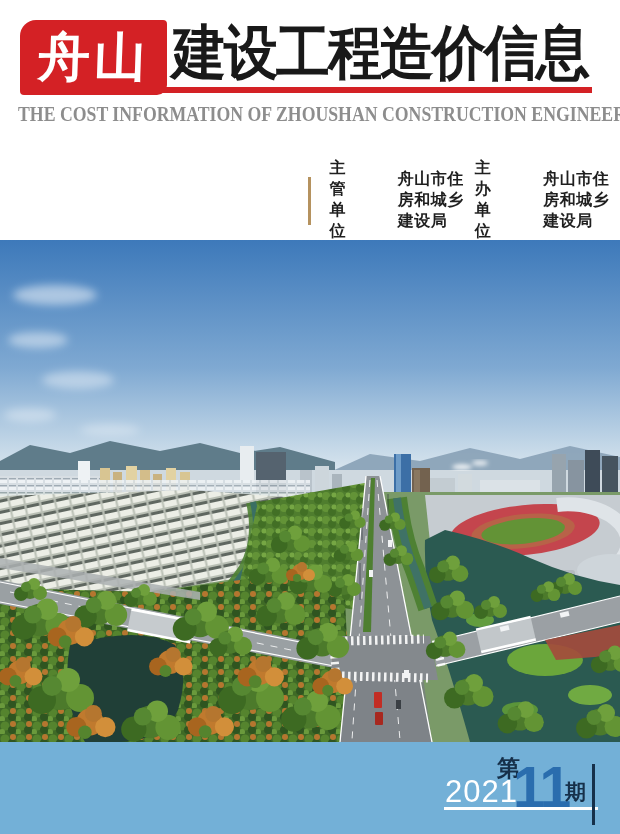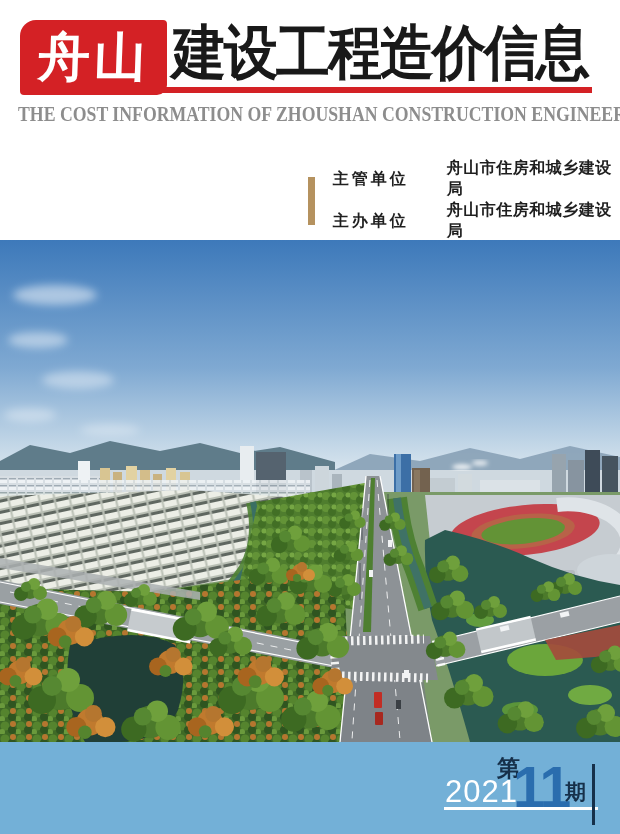--- a/index.html
+++ b/index.html
@@ -31,21 +31,21 @@
   }
   .subtitle-en {
     position:absolute; left:18px; top:102px; white-space:nowrap;
     font-family:"Liberation Serif",serif; font-weight:bold; font-size:21px;
     color:var(--subtitle_gray,#8d8d8d); letter-spacing:0;
     transform:scaleX(0.845); transform-origin:left top;
   }
   
   .publisher { position:absolute; left:308px; top:175px; display:flex; }
   .gold-bar { width:7px; height:48px; background:var(--gold_bar,#b5925f); margin-right:18px; margin-top:2px; }
-  .pub-rows { display:flex; flex-direction:column; justify-content:center; height:50px; }
+  .pub-rows { display:flex; flex-direction:row; justify-content:space-between; height:50px; }
   .pub-row { display:flex; align-items:center; font-size:16px; color:#1f1f1f; }
   .pub-label { font-weight:bold; letter-spacing:3px; width:86px; }
   .pub-value { font-weight:bold; letter-spacing:0.5px; margin-left:32px; }
   
   .photo { position:absolute; left:0; top:240px; width:620px; height:502px; }
   .photo svg { display:block; }
   
   .band {
     position:absolute; left:0; top:742px; width:620px; height:92px;
     background:var(--band_blue,#73b0d7);

